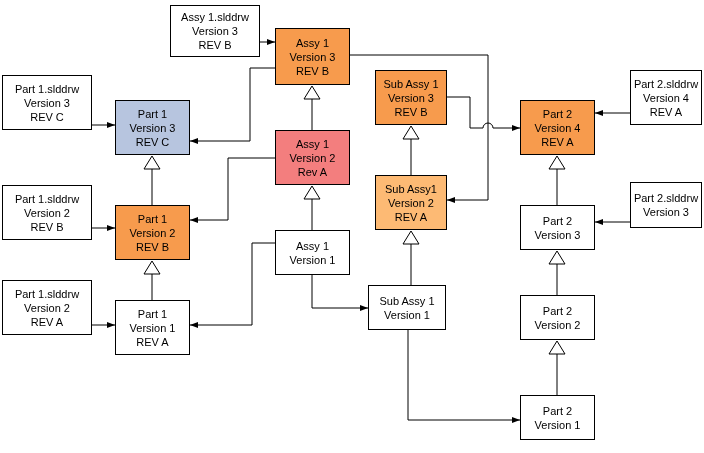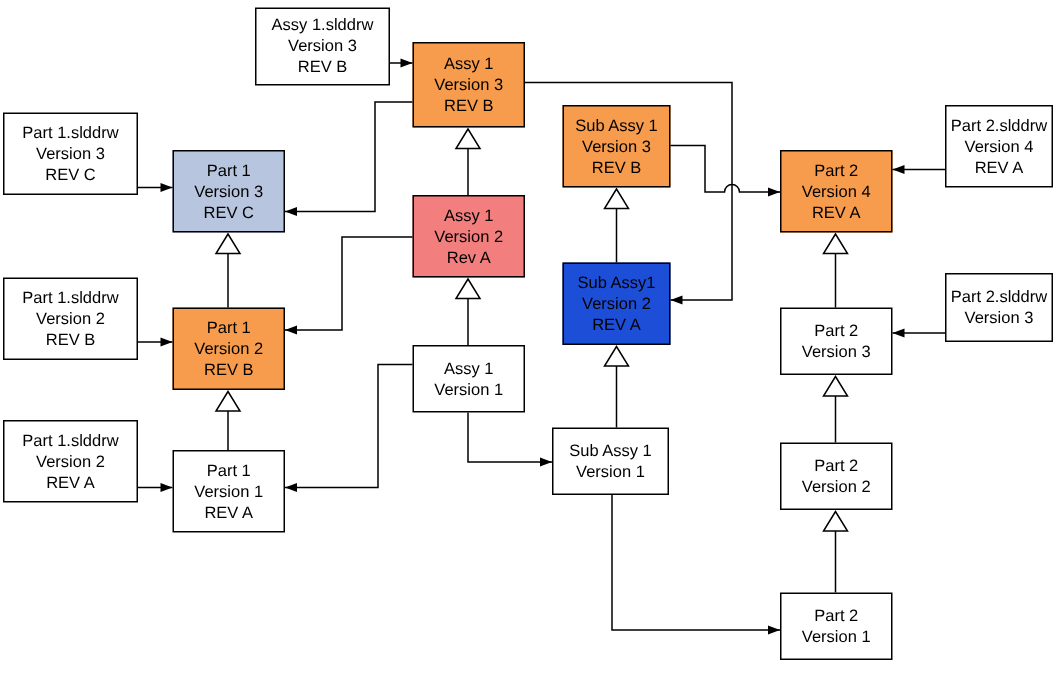--- a/index.html
+++ b/index.html
@@ -94,21 +94,21 @@
       </div>
       <div class="node" style="left: 275px; top: 230px; width: 75px; height: 45px; background: rgb(255, 255, 255);">
         <div class="node-line">Assy 1</div>
         <div class="node-line">Version 1</div>
       </div>
       <div class="node" style="left: 375px; top: 70px; width: 72px; height: 55px; background: rgb(247, 155, 77);">
         <div class="node-line">Sub Assy 1</div>
         <div class="node-line">Version 3</div>
         <div class="node-line">REV B</div>
       </div>
-      <div class="node" style="left: 375px; top: 175px; width: 72px; height: 55px; background: #1d4ed8;">
+      <div class="node" style="left: 375px; top: 175px; width: 72px; height: 55px; background: #fdba74;">
         <div class="node-line">Sub Assy1</div>
         <div class="node-line">Version 2</div>
         <div class="node-line">REV A</div>
       </div>
       <div class="node" style="left: 368px; top: 285px; width: 78px; height: 45px; background: rgb(255, 255, 255);">
         <div class="node-line">Sub Assy 1</div>
         <div class="node-line">Version 1</div>
       </div>
       <div class="node" style="left: 520px; top: 100px; width: 75px; height: 55px; background: rgb(247, 155, 77);">
         <div class="node-line">Part 2</div>

